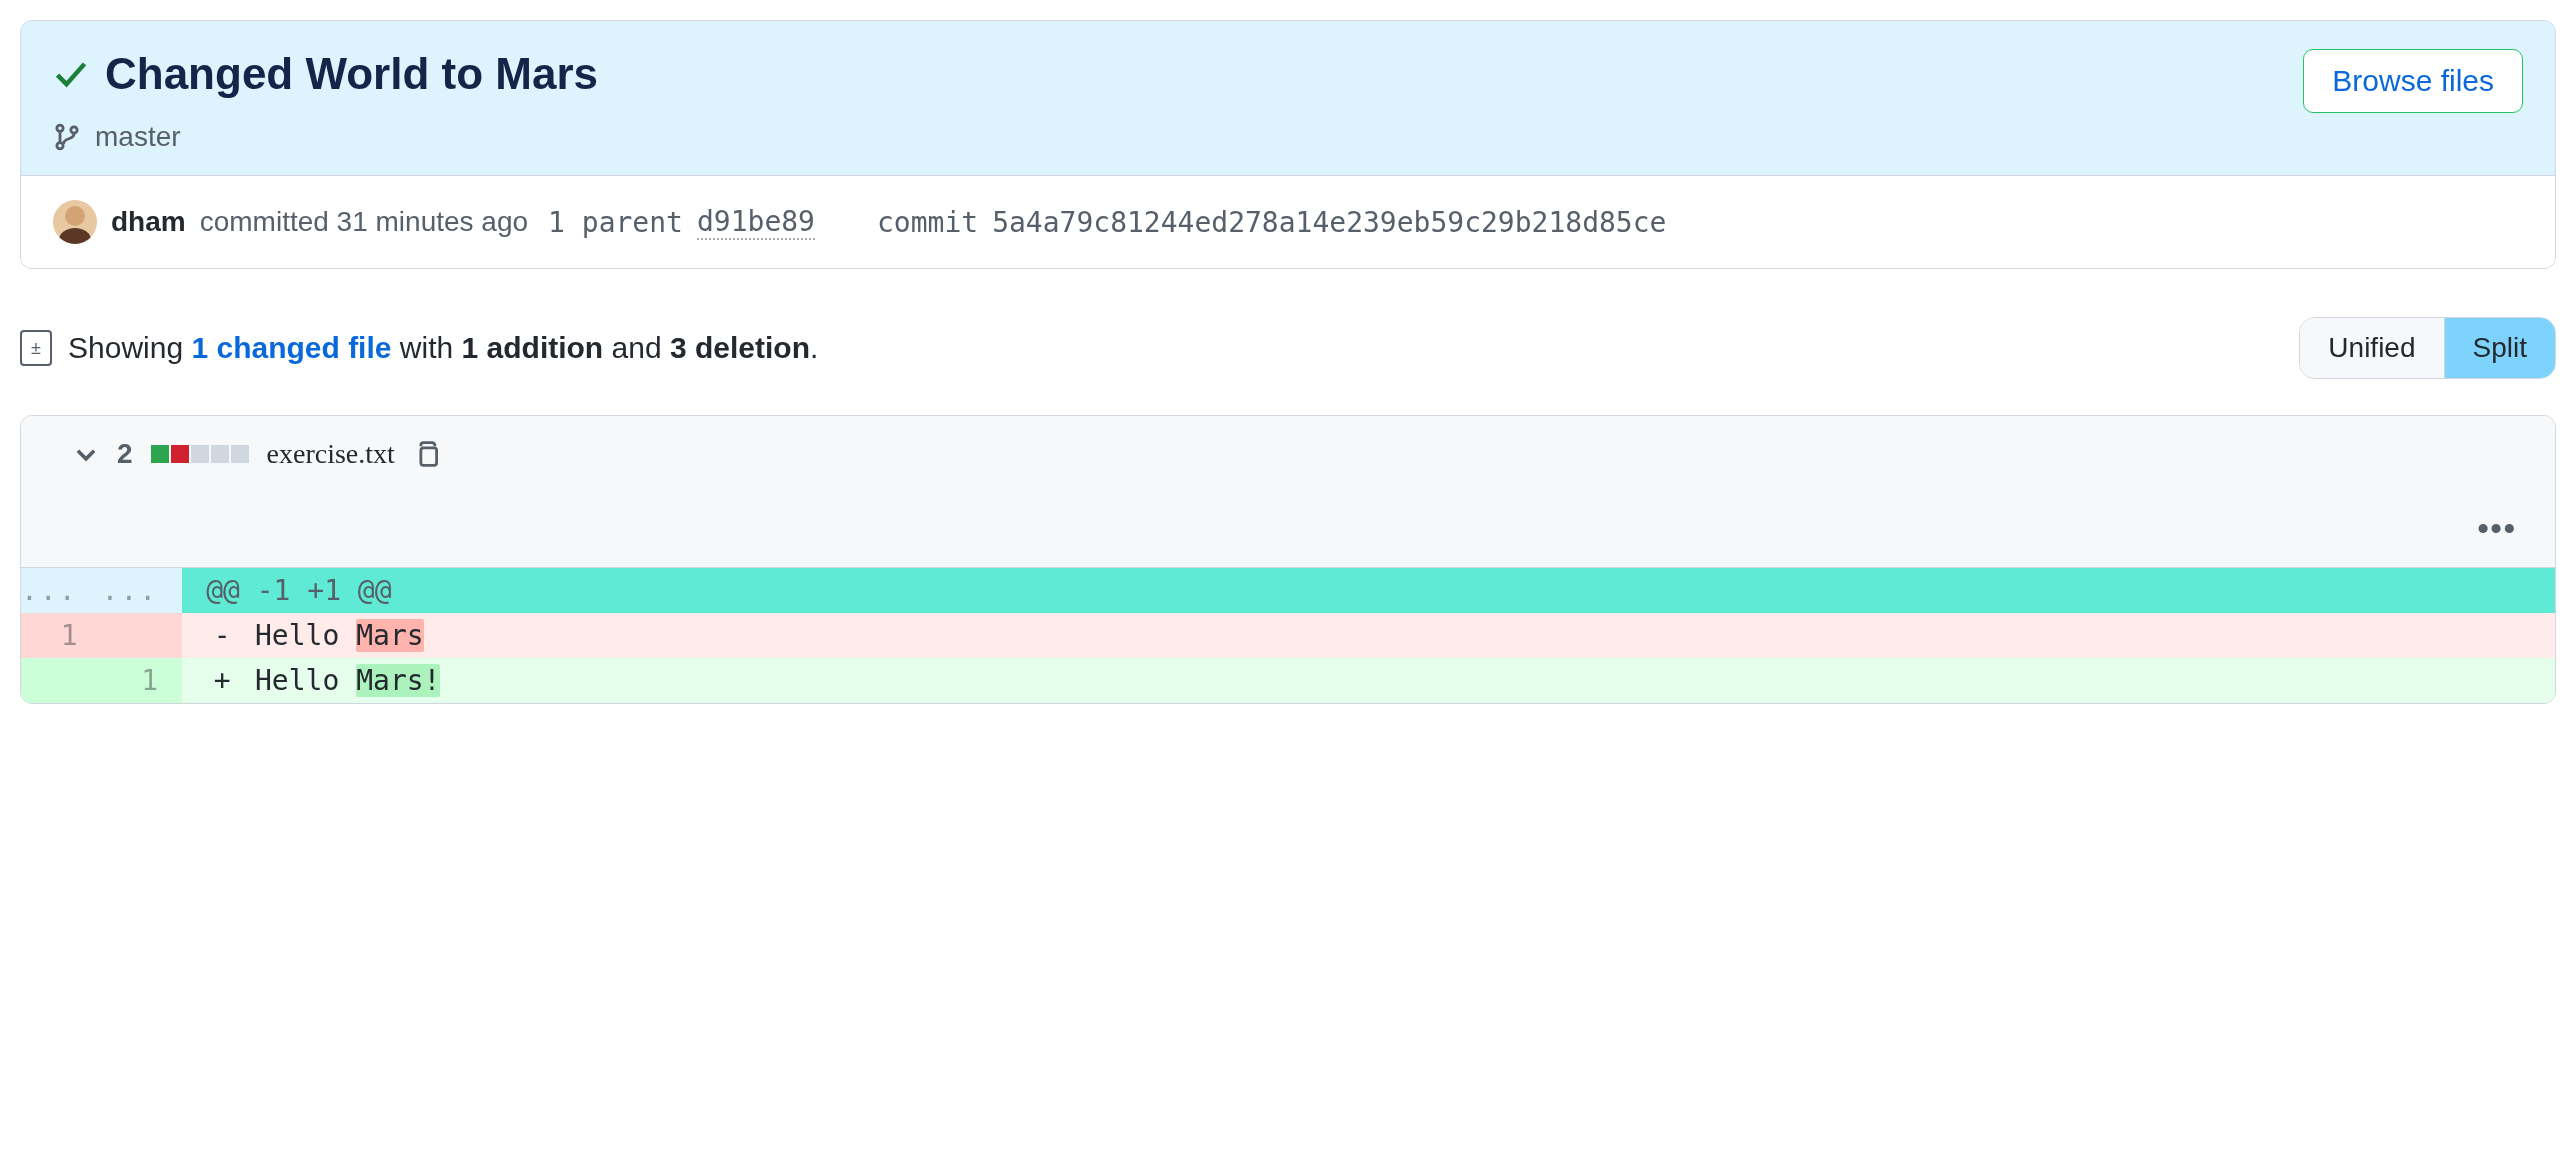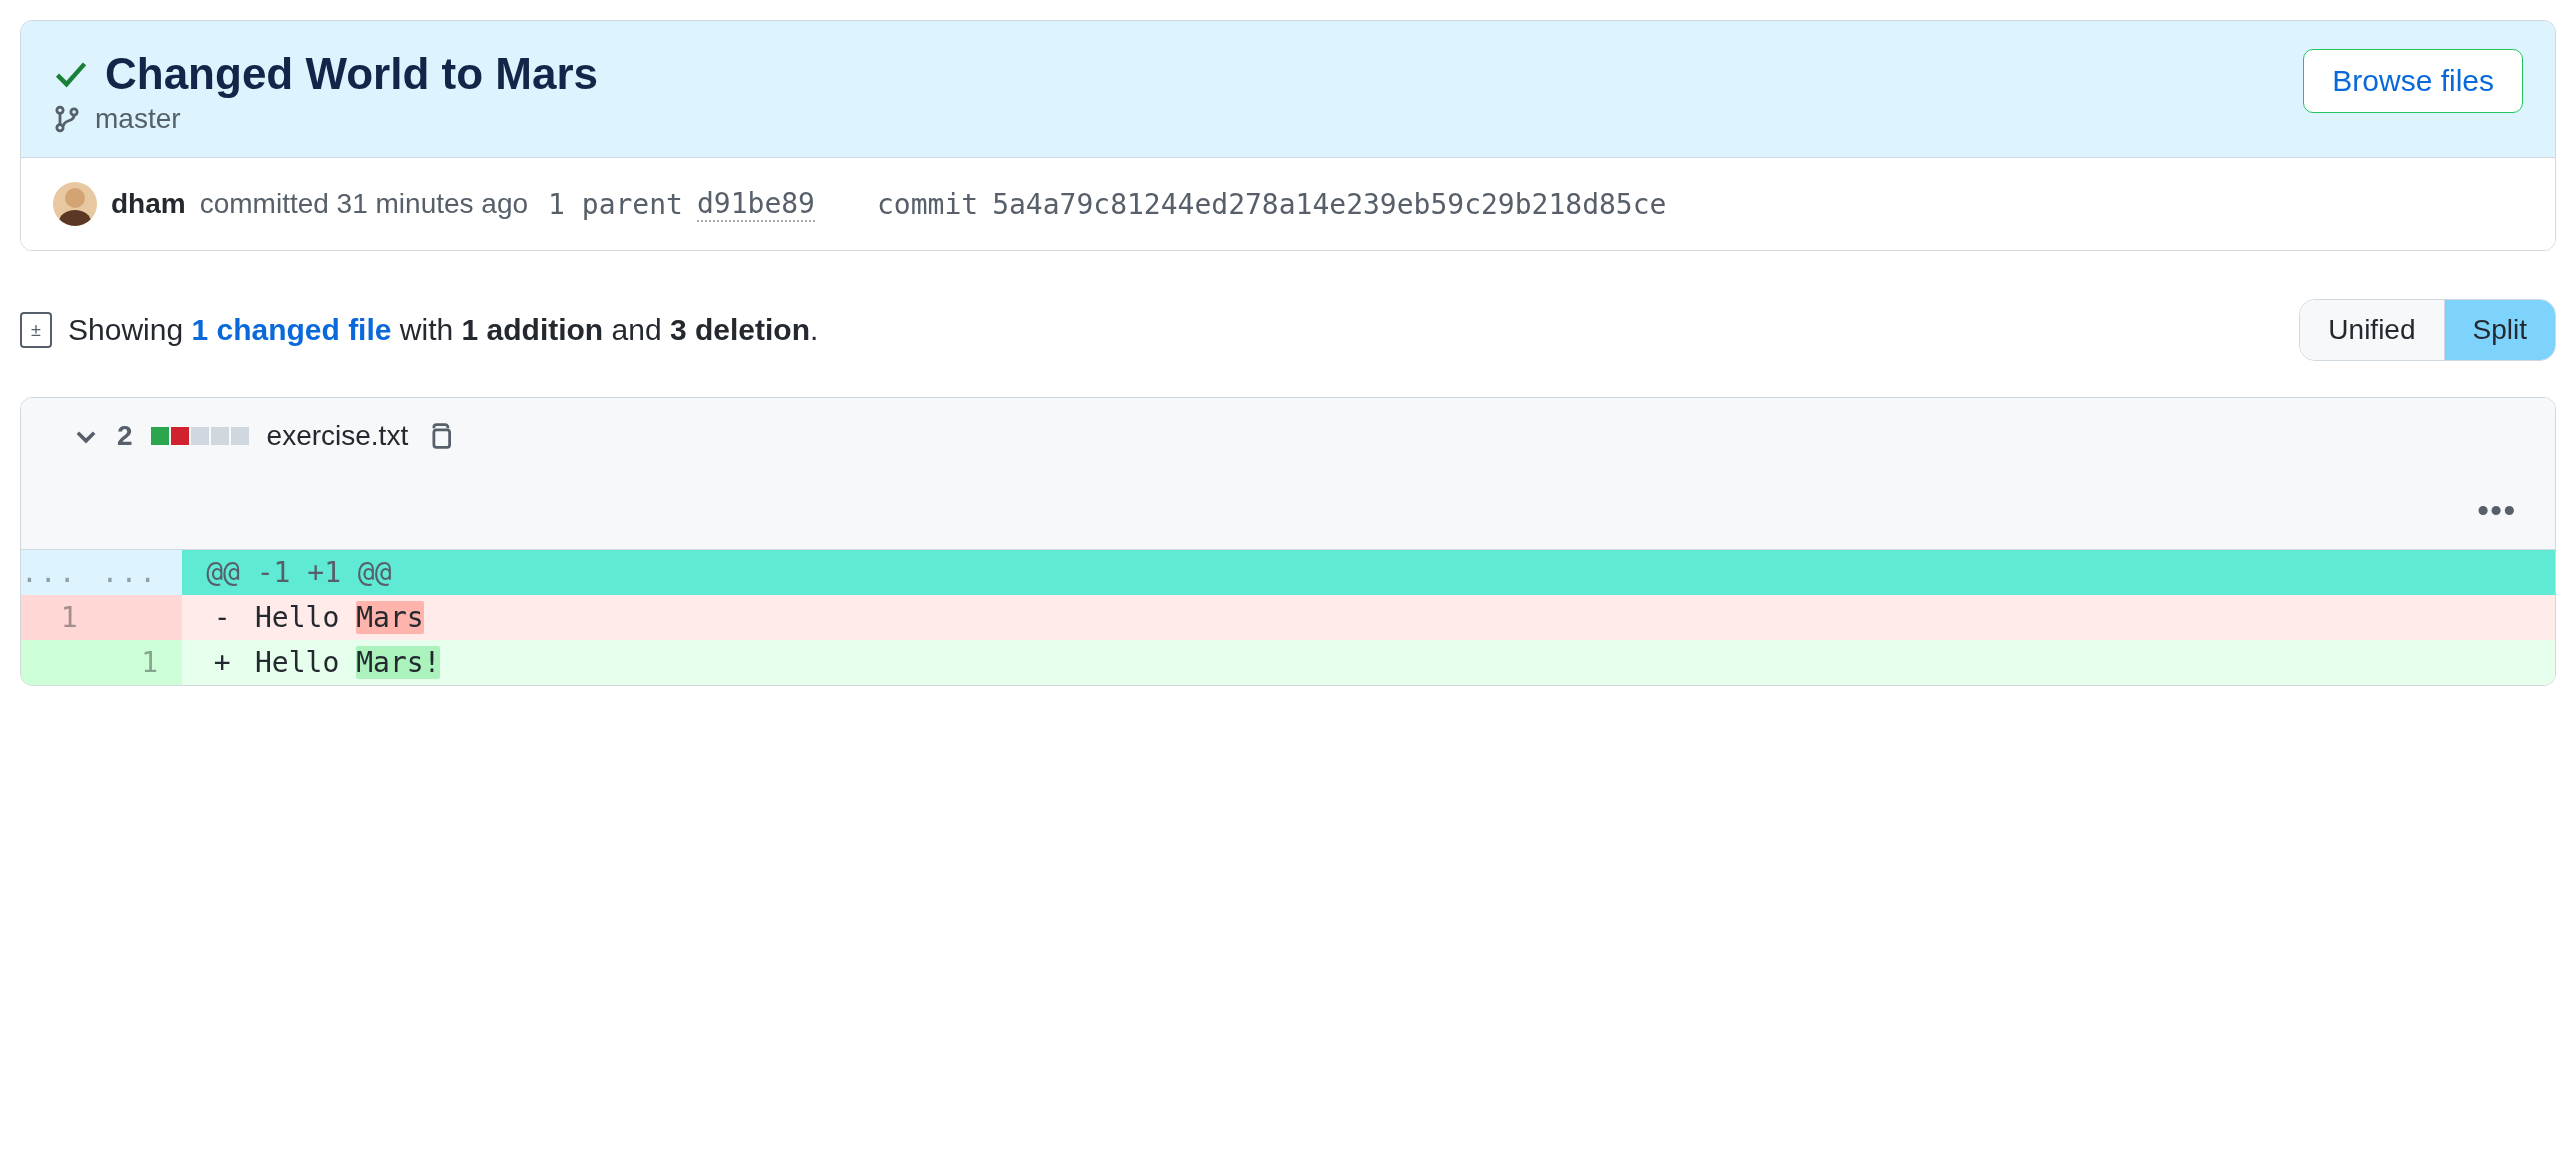--- a/index.html
+++ b/index.html
@@ -24,21 +24,21 @@
     background: #ddf4ff;
     padding: 28px 32px 22px 32px;
     border-bottom: 1px solid #d0d7de;
     display: flex;
     justify-content: space-between;
     align-items: flex-start;
   }
   .commit-header-left {
     display: flex;
     flex-direction: column;
-    gap: 4px;
+    gap: 22px;
   }
   .commit-title-row {
     display: flex;
     align-items: center;
     gap: 16px;
   }
   .check-icon {
     color: #1a7f37;
     width: 36px;
     height: 36px;
@@ -225,21 +225,21 @@
     gap: 2px;
   }
   .sq {
     width: 18px;
     height: 18px;
   }
   .sq.green { background: #2da44e; }
   .sq.red { background: #cf222e; }
   .sq.gray { background: #d0d7de; }
   .filename {
-    font-family: Liberation Sans, sans-serif;
+    font-family: Liberation Serif, serif;
     font-size: 28px;
     color: #24292f;
   }
   .copy-icon {
     color: #57606a;
     width: 28px;
     height: 28px;
     cursor: pointer;
   }
   .file-header-bottom {

